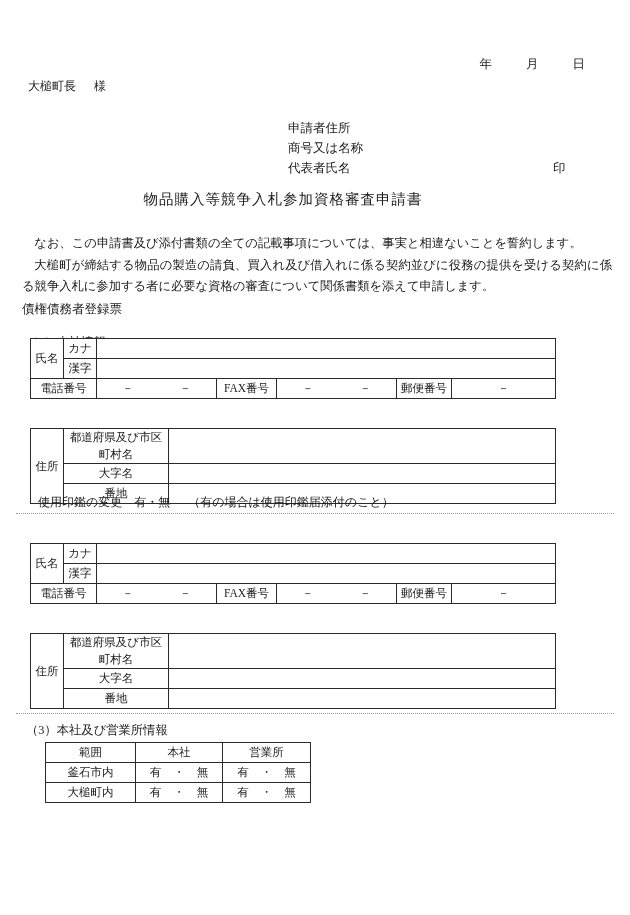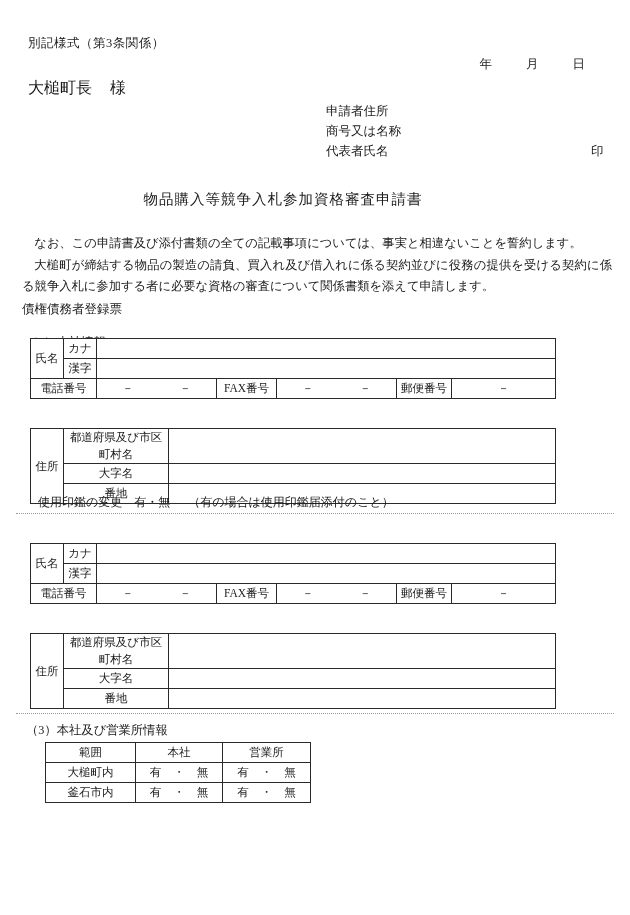--- a/index.html
+++ b/index.html
@@ -40,32 +40,31 @@
     white-space: nowrap;
   }
   .date-line span { display: inline-block; }
   .date-y { margin-right: 34px; }
   .date-m { margin-right: 34px; }
 
   .addressee {
     position: absolute;
     left: 28px;
     top: 78px;
-    font-size: 16px;
+    font-size: 12px;
     white-space: nowrap;
   }
   .addressee .hon { margin-left: 18px; }
 
   .applicant-block {
     position: absolute;
     left: 288px;
-    top: 101px;
+    top: 118px;
     font-size: 12.5px;
     line-height: 20px;
-    margin-left: 38px;
   }
   .applicant-row {
     position: relative;
     white-space: nowrap;
     height: 20px;
   }
   .seal-mark {
     position: absolute;
     left: 265px;
     top: 0;
@@ -165,21 +164,20 @@
     justify-content: center;
     align-items: center;
     gap: 12px;
   }
 </style>
 </head>
 <body>
 
 <div class="page">
 
-  <div class="form-code">別記様式（第3条関係）</div>
 
   <div class="date-line">
     <span class="date-y">年</span><span class="date-m">月</span><span class="date-d">日</span>
   </div>
 
   <div class="addressee">
     <span>大槌町長</span><span class="hon">様</span>
   </div>
 
   <div class="applicant-block">
@@ -353,49 +351,49 @@
         <col style="width:87px">
         <col style="width:88px">
     </colgroup>
     <tbody>
       <tr>
         <td class="tall">範囲</td>
         <td class="tall">本社</td>
         <td class="tall">営業所</td>
       </tr>
       <tr>
+        <td class="tall">釜石市内</td>
+        <td class="tall">
+          <span class="yesno">
+            <span>有</span>
+            <span>・</span>
+            <span>無</span>
+          </span>
+        </td>
+        <td class="tall">
+          <span class="yesno">
+            <span>有</span>
+            <span>・</span>
+            <span>無</span>
+          </span>
+        </td>
+      </tr>
+      <tr>
         <td class="tall">大槌町内</td>
         <td class="tall">
           <span class="yesno">
             <span>有</span>
             <span>・</span>
             <span>無</span>
           </span>
         </td>
         <td class="tall">
           <span class="yesno">
             <span>有</span>
             <span>・</span>
             <span>無</span>
           </span>
         </td>
       </tr>
-      <tr>
-        <td class="tall">釜石市内</td>
-        <td class="tall">
-          <span class="yesno">
-            <span>有</span>
-            <span>・</span>
-            <span>無</span>
-          </span>
-        </td>
-        <td class="tall">
-          <span class="yesno">
-            <span>有</span>
-            <span>・</span>
-            <span>無</span>
-          </span>
-        </td>
-      </tr>
     </tbody>
   </table>
 
 </div>
 
 </body></html>

